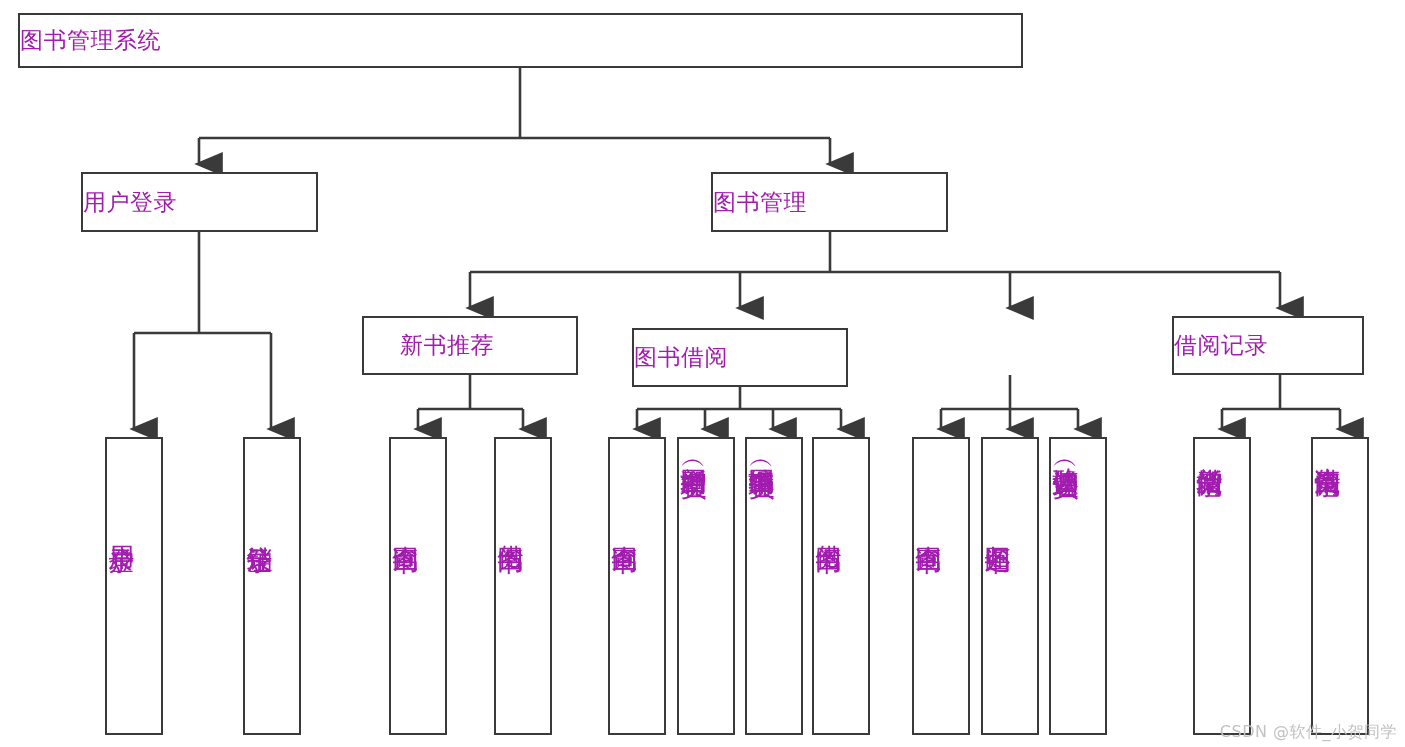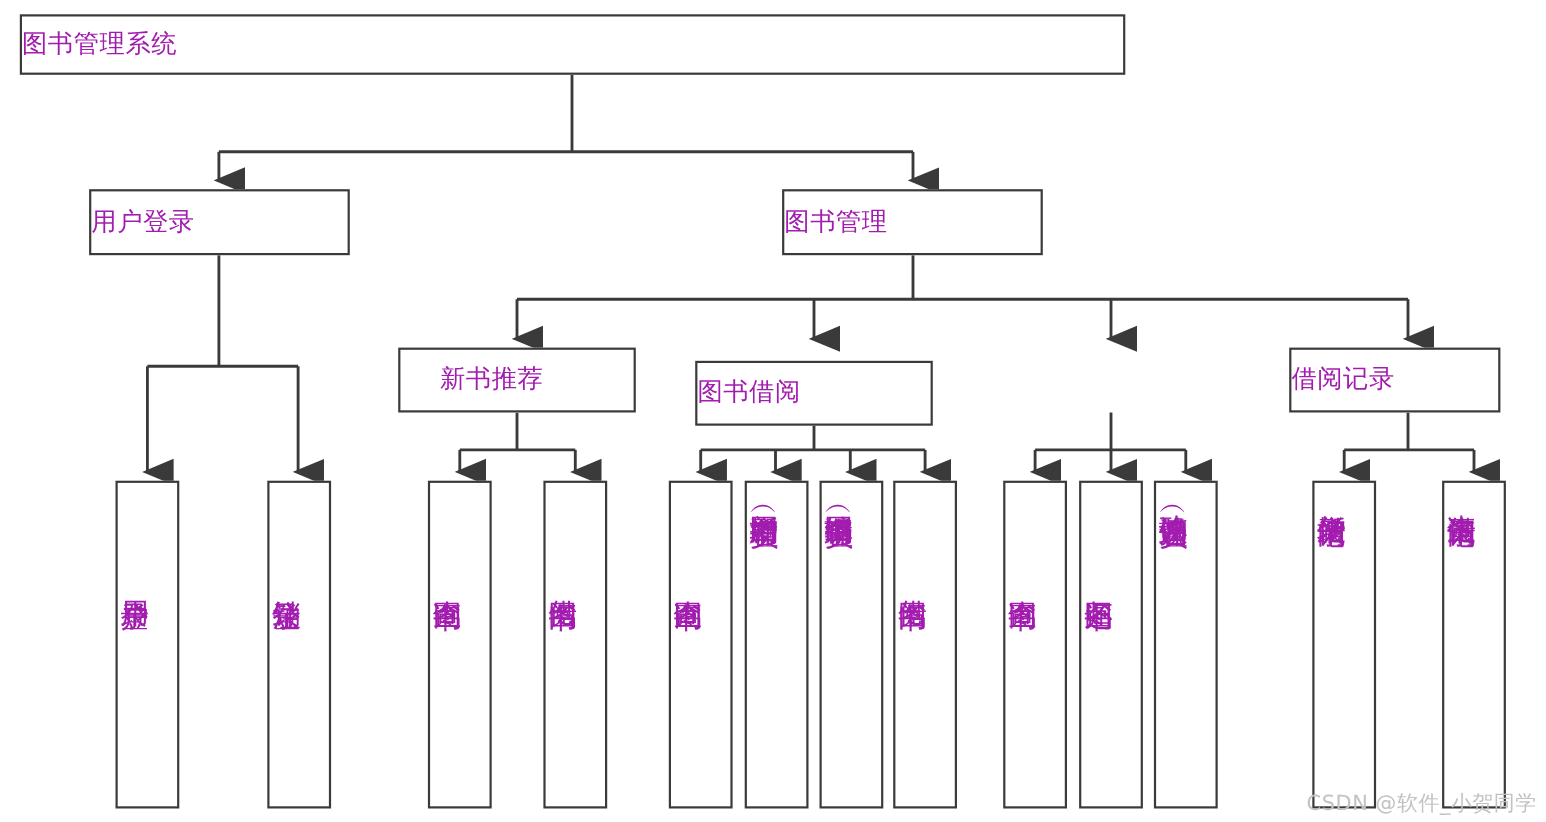--- a/index.html
+++ b/index.html
@@ -59,21 +59,21 @@
     letter-spacing: 1px;
     text-align: left;
   }
   .node.leaf.mid .label {
     margin-top: 78px;
   }
   .watermark {
     position: absolute;
     right: 8px;
     bottom: 4px;
-    font-size: 19px;
+    font-size: 16px;
     color: #c2c2c2;
     letter-spacing: 0.5px;
     white-space: nowrap;
   }
 </style>
 </head>
 <body>
 
 <div id="canvas">
 

